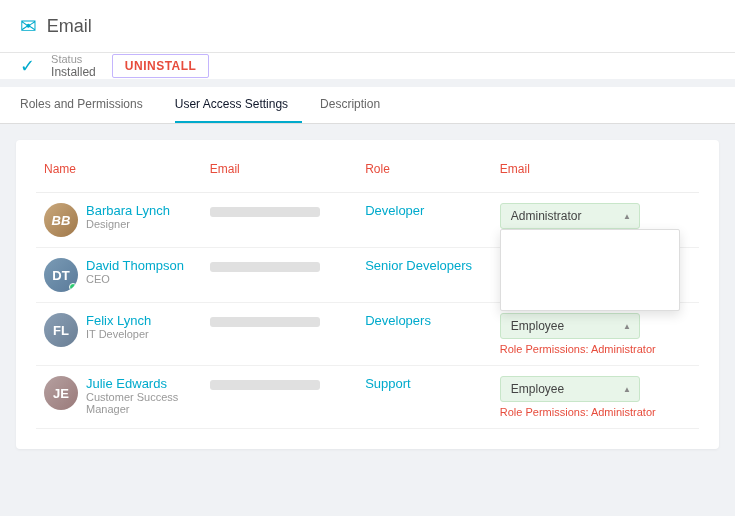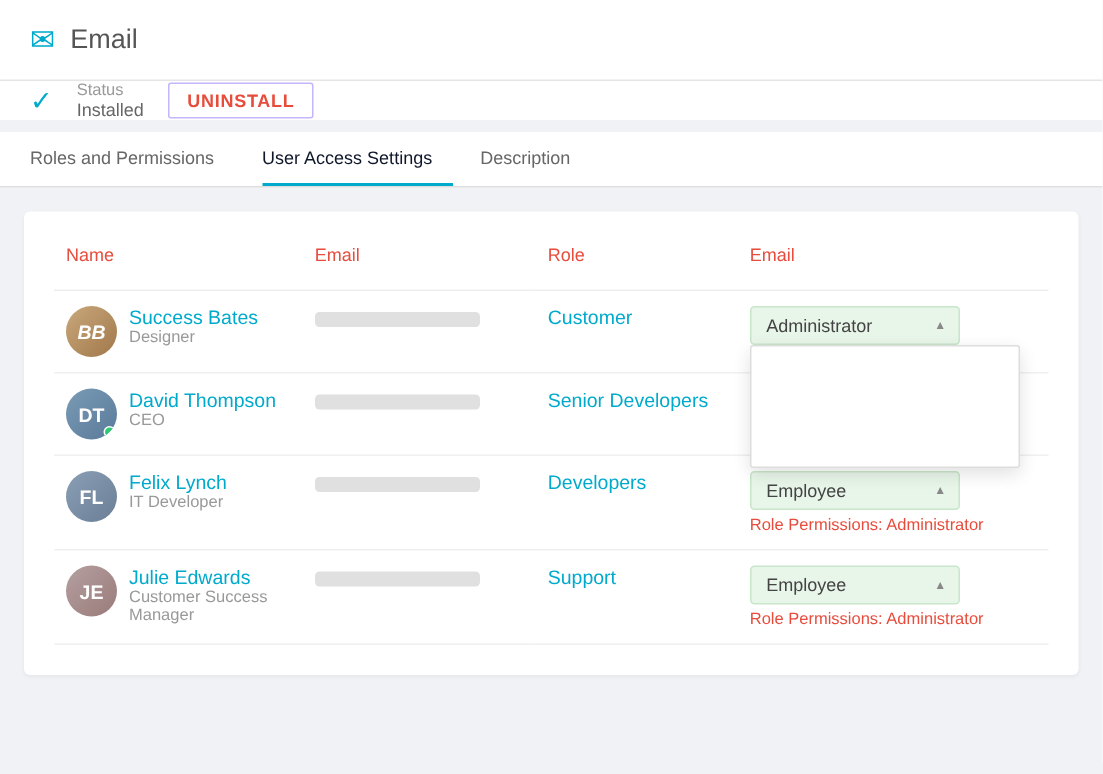--- a/index.html
+++ b/index.html
@@ -281,30 +281,30 @@
       </thead>
       <tbody>
 
         <tr>
           <td class="col-name">
             <div class="user-cell">
               <div class="avatar avatar-barbara">
                 <span class="avatar-initials">BB</span>
               </div>
               <div>
-                <div class="user-name">Success Bates</div>
+                <div class="user-name">Barbara Lynch</div>
                 <div class="user-role-subtitle">Designer</div>
               </div>
             </div>
           </td>
           <td class="col-email">
             <span class="email-blurred"></span>
           </td>
           <td class="col-role">
-            <span class="role-link">Customer</span>
+            <span class="role-link">Developer</span>
           </td>
           <td class="col-access" style="position:relative;">
             
             <div class="access-dropdown">
               <button class="dropdown-btn">Administrator</button>
               <div class="dropdown-menu">
                 <div class="dropdown-menu-item selected"></div>
                 <div class="dropdown-menu-item"></div>
                 <div class="dropdown-menu-item"></div>
                 <div class="dropdown-menu-item"></div>

